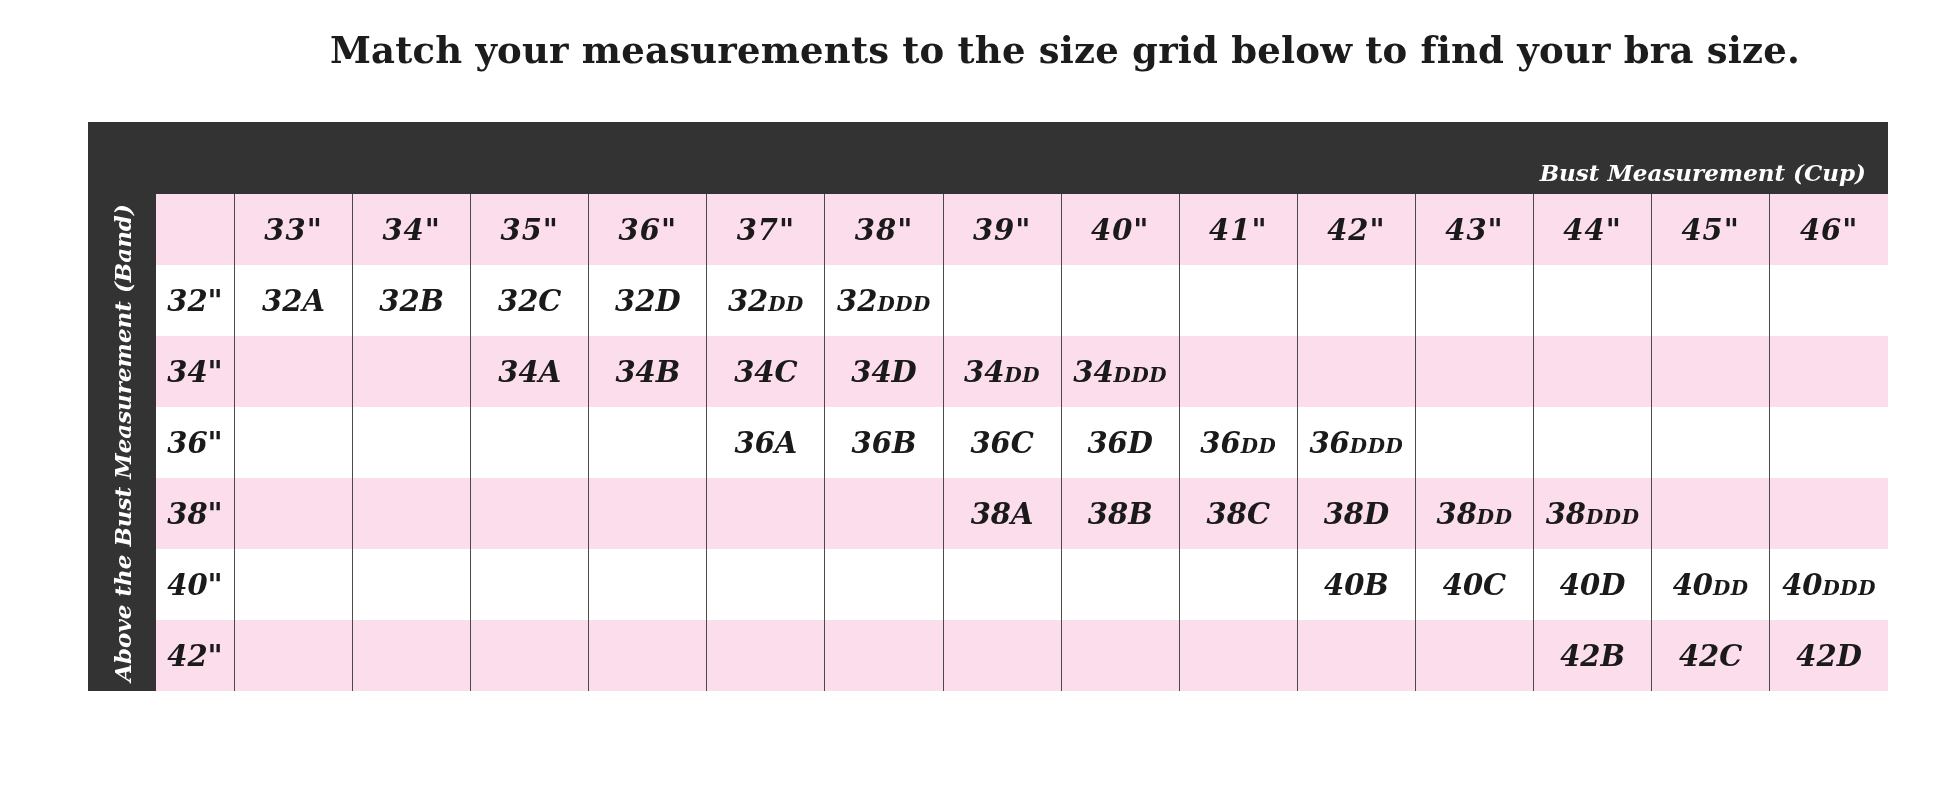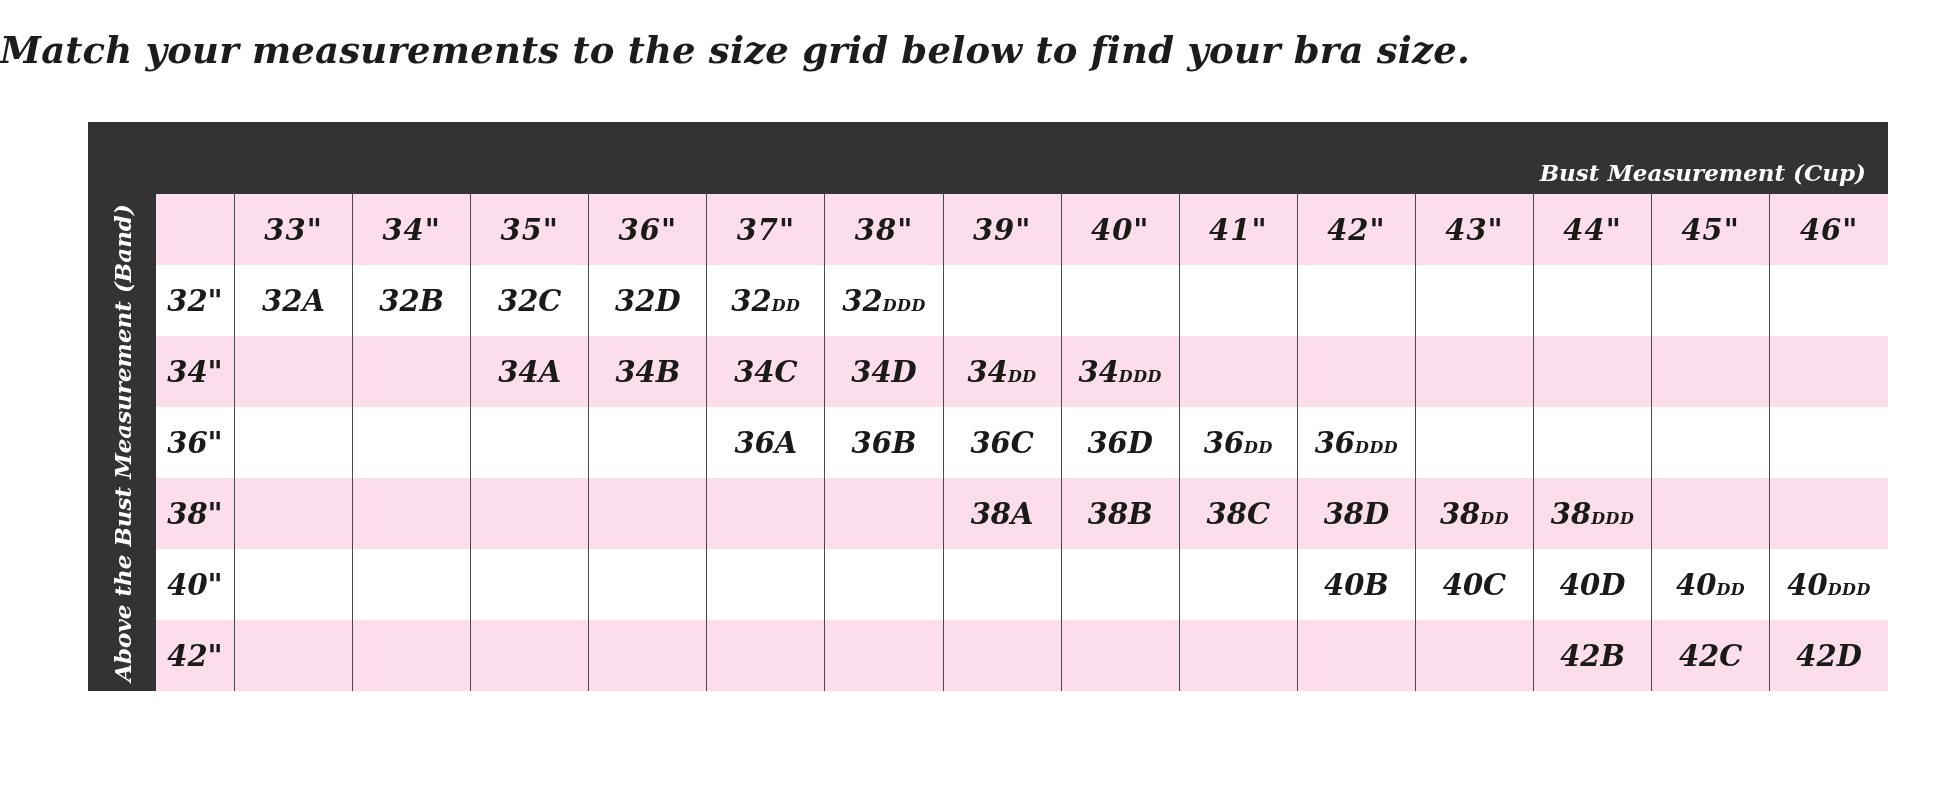--- a/index.html
+++ b/index.html
@@ -17,23 +17,22 @@
     position: relative;
     width: 1946px;
     height: 797px;
     background: #ffffff;
   }
   .headline {
     position: absolute;
     top: 28px;
     left: 0;
     width: 1800px;
-    text-align: left;
-    font-family: "DejaVu Serif", serif;
-    font-style: italic;
+    text-align: right;
+    font-family: "DejaVu Serif", serif;
     font-weight: 700;
     font-size: 37px;
     color: #1c1c1c;
     letter-spacing: 0.2px;
   }
   .chart-wrap {
     position: absolute;
     left: 88px;
     top: 122px;
     width: 1800px;
@@ -99,21 +98,21 @@
   table.grid td:last-child {
     border-right: none;
   }
   table.grid td.rowhead {
     border-right: 1px solid #4a4a4a;
     font-size: 29px;
   }
   .pink { background: #fbddeb; }
   .white { background: #ffffff; }
   .cupsuf {
-    font-size: 16px;
+    font-size: 20px;
     letter-spacing: 0.5px;
   }
   .hdr-cell {
     font-size: 30px;
     letter-spacing: 1px;
   }
 </style>
 </head>
 <body>
 

